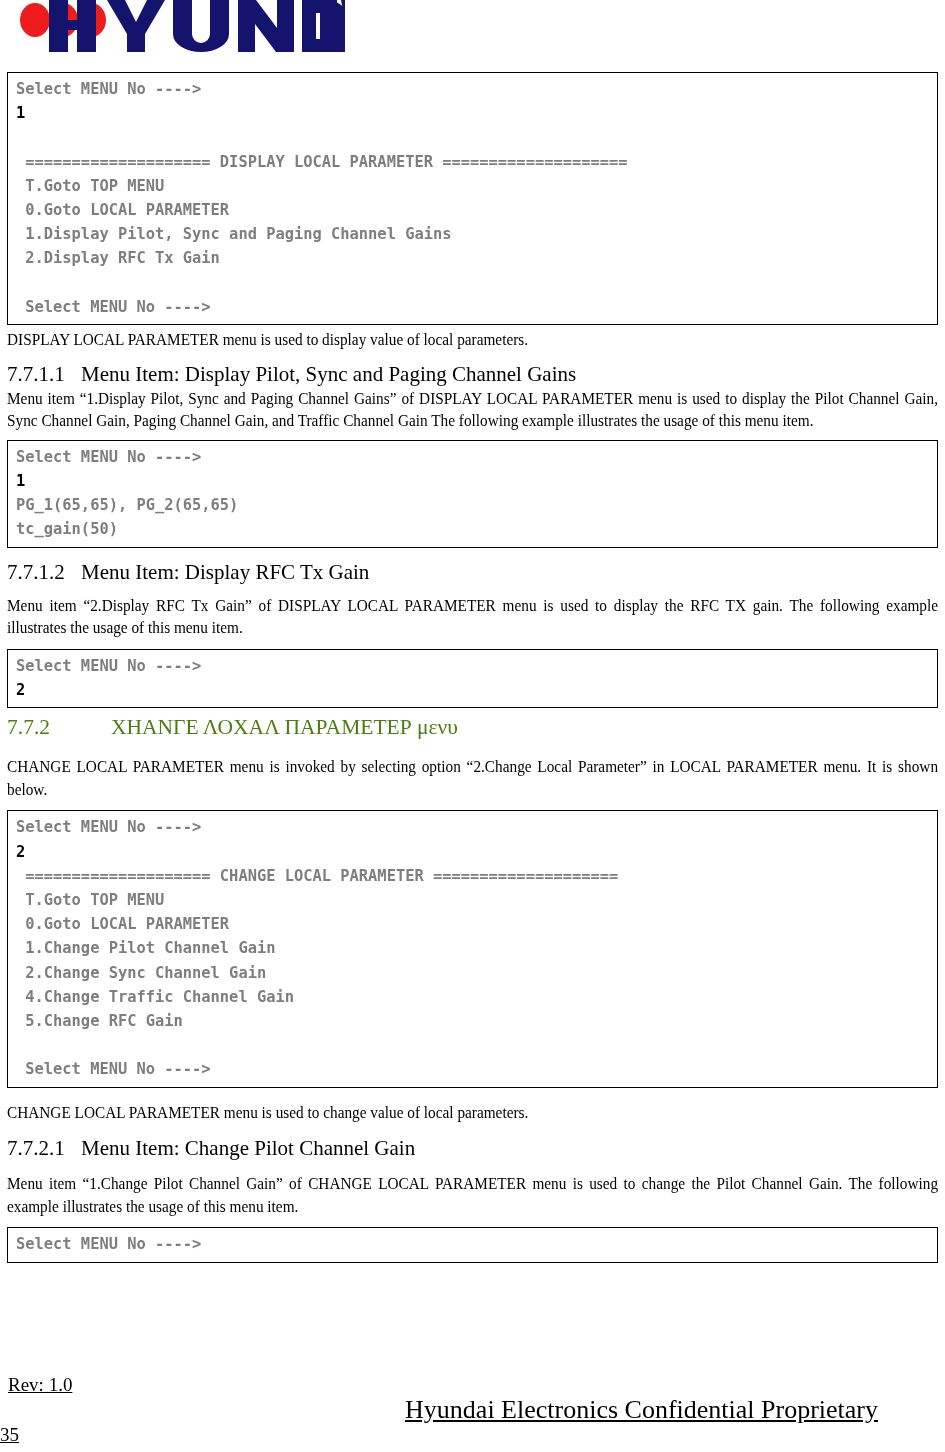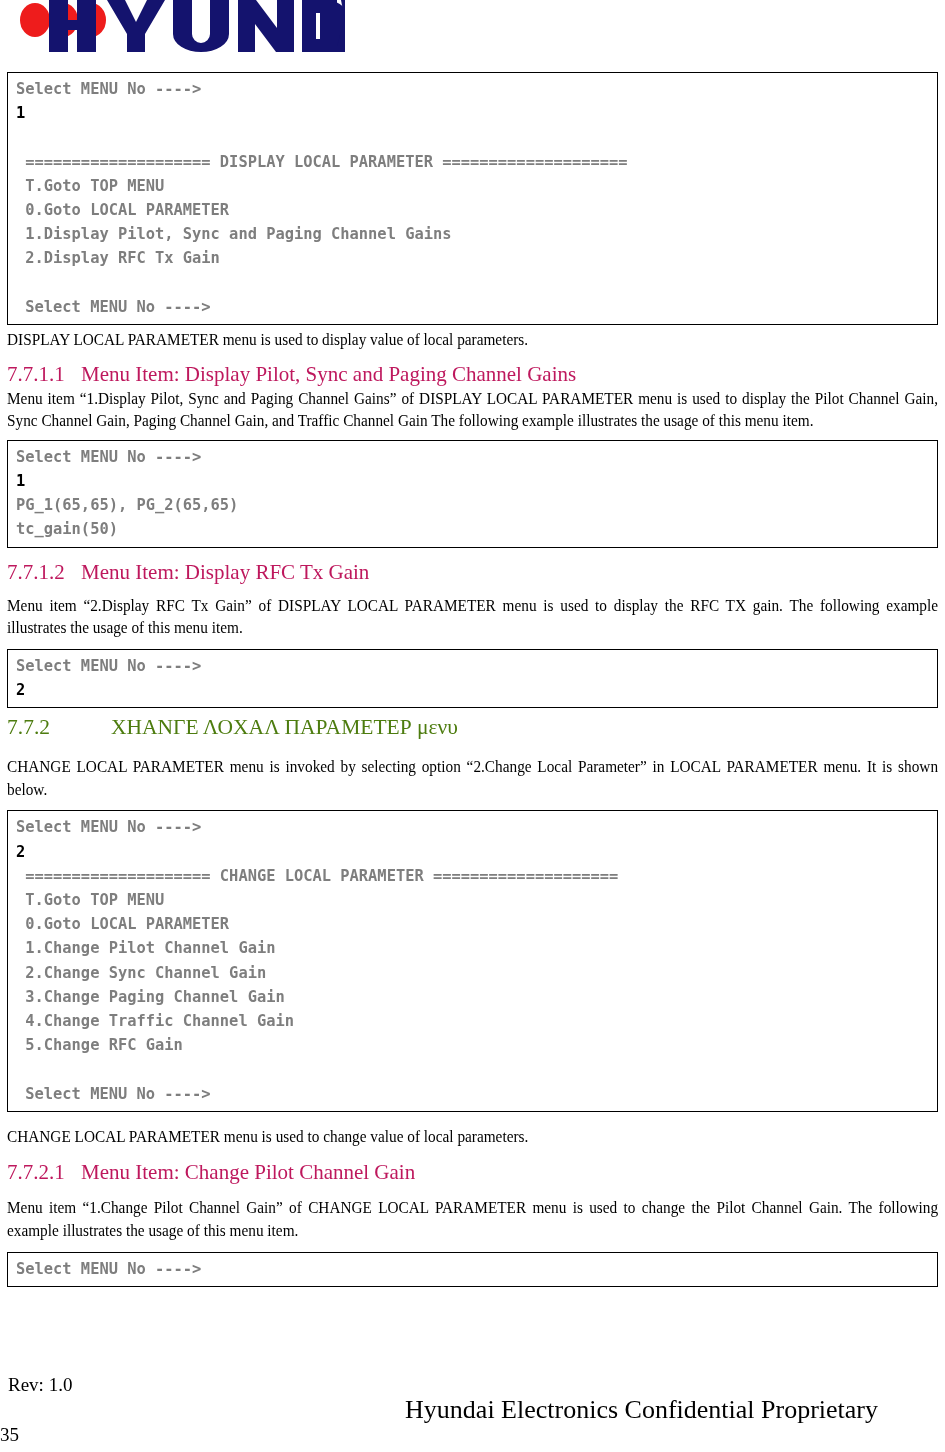--- a/index.html
+++ b/index.html
@@ -78,21 +78,21 @@
     color: #000;
   }
 
   
   h3.hd {
     margin: 0;
     font-family: "Liberation Serif", "DejaVu Serif", serif;
     font-weight: 400;
     font-size: 21px;
     line-height: 27px;
-    color: #be185d;
+    color: #000000;
     white-space: nowrap;
   }
   h3.hd .num {
     display: inline-block;
     min-width: 74px;
   }
   h2.hd2 {
     margin: 0;
     font-family: "Liberation Serif", "DejaVu Serif", serif;
     font-weight: 400;
@@ -112,20 +112,21 @@
   .sp11 { height: 11px; }
   .sp14 { height: 14px; }
 
   
   .footer {
     position: absolute;
     left: 0;
     right: 0;
     bottom: 6px;
     width: 878px;
+    text-decoration: underline;
   }
   .footer .rev {
     font-family: "Liberation Serif", "DejaVu Serif", serif;
     font-size: 19px;
     line-height: 24px;
     margin-left: 8px;
     color: #000;
   }
   .footer .conf {
     text-align: right;
@@ -242,21 +243,20 @@
   <div class="sp9"></div>
 
   <div class="codebox" id="terminal4">
       <pre class="dim">Select MENU No ----&gt;</pre>
       <pre class="entry">2</pre>
       <pre class="dim"> ==================== CHANGE LOCAL PARAMETER ====================</pre>
       <pre class="dim"> T.Goto TOP MENU</pre>
       <pre class="dim"> 0.Goto LOCAL PARAMETER</pre>
       <pre class="dim"> 1.Change Pilot Channel Gain</pre>
       <pre class="dim"> 2.Change Sync Channel Gain</pre>
-      <pre class="dim"> 3.Change Paging Channel Gain</pre>
       <pre class="dim"> 4.Change Traffic Channel Gain</pre>
       <pre class="dim"> 5.Change RFC Gain</pre>
       <pre class="dim"> </pre>
       <pre class="dim"> Select MENU No ----&gt;</pre>
     </div>
 
   <div class="sp14"></div>
 
   <p class="body">CHANGE LOCAL PARAMETER menu is used to change value of local parameters.</p>
 

